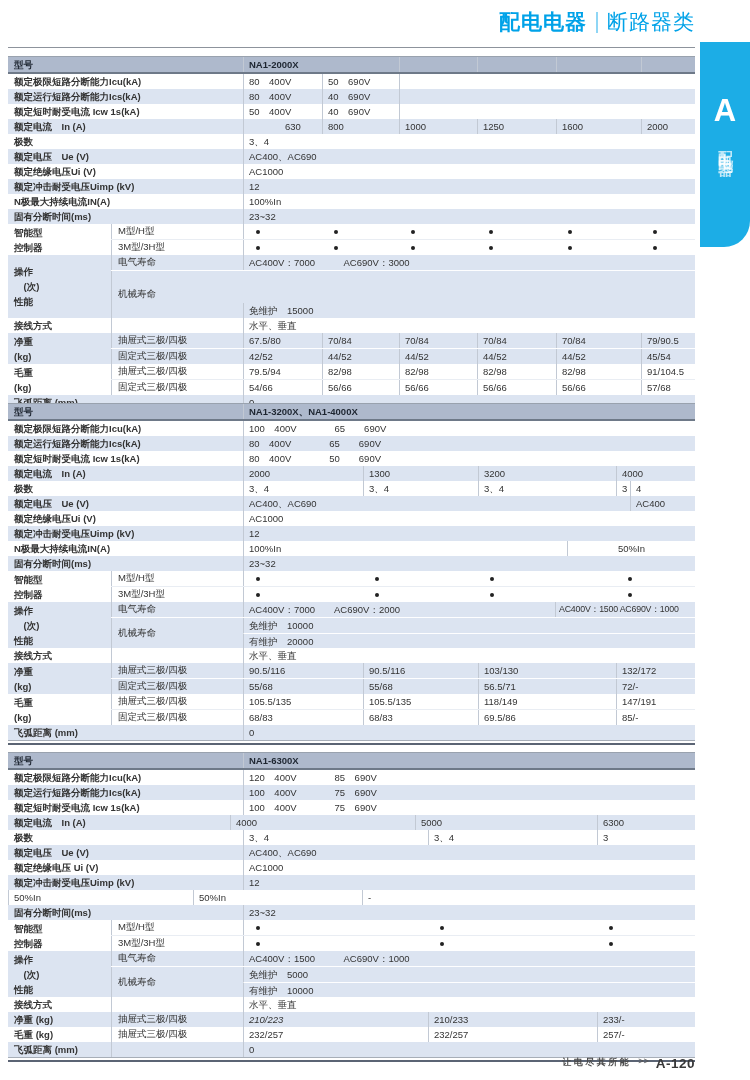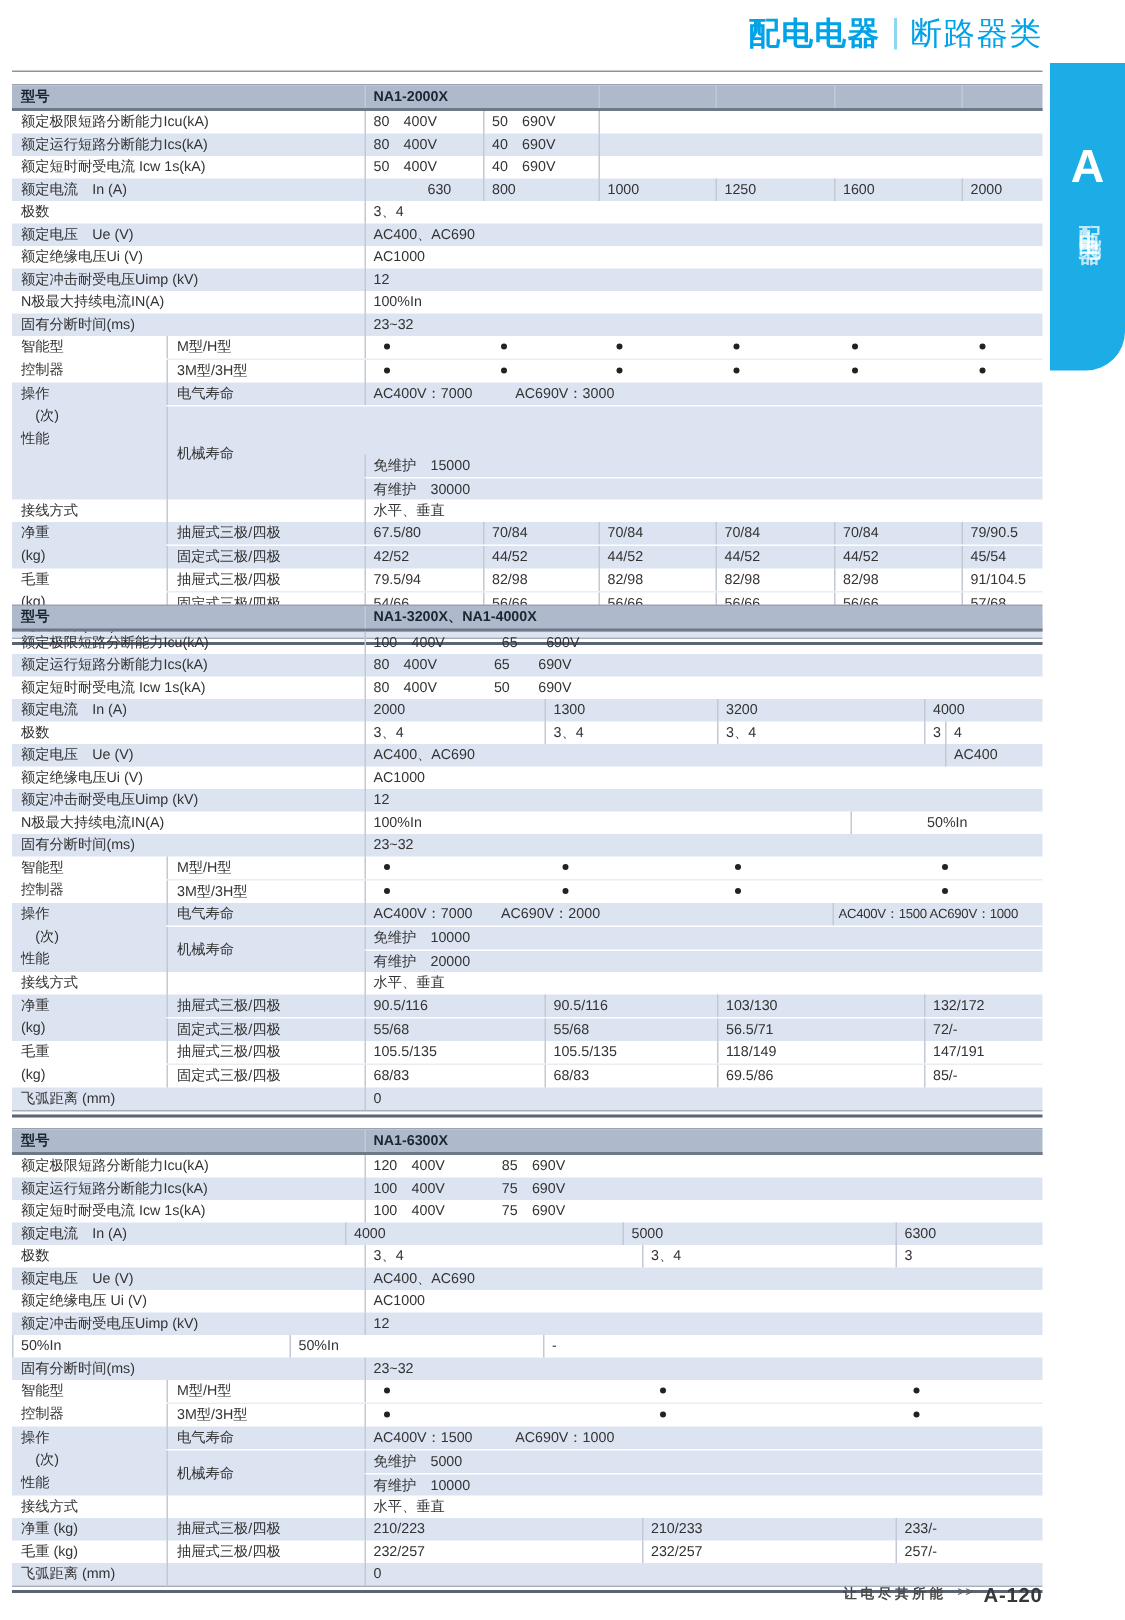--- a/index.html
+++ b/index.html
@@ -19,21 +19,21 @@
 
   
   .tbl{position:absolute;left:8px;width:687px;border-top:1px solid #99a2ae;}
   .tbl-0{top:56px;}  .tbl-1{top:403px;}  .tbl-2{top:752px;}
   .after{height:0;border-top:1px solid #a7aeb8;border-bottom:2px solid #5b6474;padding-top:2px;}
   .thead{display:flex;background:#aeb9cc;border-bottom:2px solid #6e7988;height:15px;}
   .hlabel{width:235px;font-weight:bold;color:#1d2530;line-height:15px;padding-left:6px;box-sizing:border-box;}
   .thead .cell{font-weight:bold;color:#1d2530;}
   .grp{display:flex;}
   .grp.shade{background:#dce4f1;}
-  .glabel{box-sizing:border-box;display:flex;flex-direction:column;justify-content:flex-start;padding-left:6px;}
+  .glabel{box-sizing:border-box;display:flex;flex-direction:column;justify-content:center;padding-left:6px;font-weight:bold;}
   .lline{line-height:15px;white-space:pre;}
   .gbody{flex:1;display:flex;flex-direction:column;}
   .grow{display:flex;}
   .grp:not(.shade) .grow + .grow{border-top:1px solid #e9edf3;}
   .grp.shade .grow + .grow{border-top:1px solid rgba(255,255,255,.95);}
   .subcell{width:132px;box-sizing:border-box;border-left:1px solid #c2c9d4;padding-left:6px;display:flex;align-items:center;white-space:pre;}
   .cell{box-sizing:border-box;height:15px;line-height:15px;border-left:1px solid #c2c9d4;padding-left:5px;white-space:pre;overflow:hidden;}
   .cell.nb{border-left:none;}
   .cell.ctr{text-align:center;padding-left:0;}
   .cell.small{font-size:8.8px;letter-spacing:-0.2px;padding-left:3px;}
@@ -218,21 +218,20 @@
         </div>
         <div class="gbody">
           <div class="grow">
             <div class="subcell">电气寿命</div>
             <div class="cell" style="width: 452px;">AC400V：7000　　　AC690V：3000</div>
           </div>
           <div class="grow">
             <div class="subcell">机械寿命</div>
             <div class="multicol">
               <div class="cell mline" style="width: 452px; margin-top: 32px;">免维护　15000</div>
-              <div class="cell mline" style="width: 452px;">有维护　30000</div>
             </div>
           </div>
         </div>
       </div>
       <div class="grp">
         <div class="glabel" style="width: 103px;">
           <div class="lline">接线方式</div>
         </div>
         <div class="gbody">
           <div class="grow">
@@ -688,21 +687,21 @@
           </div>
         </div>
       </div>
       <div class="grp shade">
         <div class="glabel" style="width: 103px;">
           <div class="lline">净重 (kg)</div>
         </div>
         <div class="gbody">
           <div class="grow">
             <div class="subcell">抽屉式三极/四极</div>
-            <div class="cell" style="width: 185px;">210/223</div>
+            <div class="cell" style="width: 185px; font-style: italic;">210/223</div>
             <div class="cell" style="width: 169px;">210/233</div>
             <div class="cell" style="width: 98px;">233/-</div>
           </div>
         </div>
       </div>
       <div class="grp">
         <div class="glabel" style="width: 103px;">
           <div class="lline">毛重 (kg)</div>
         </div>
         <div class="gbody">

